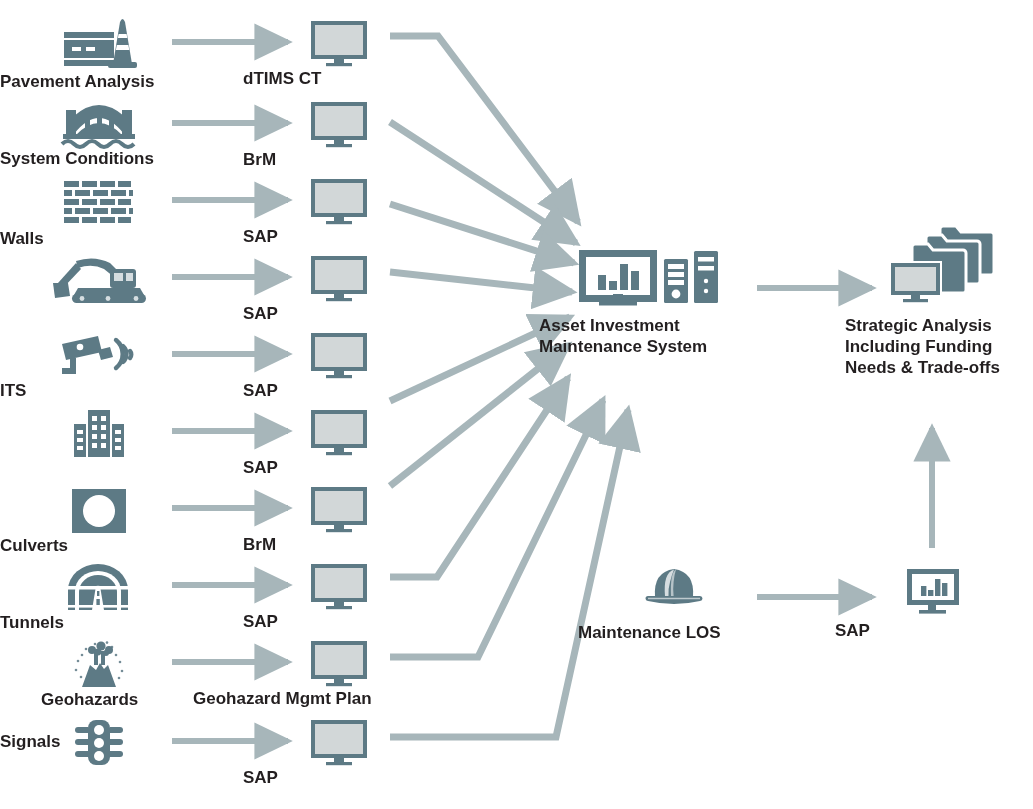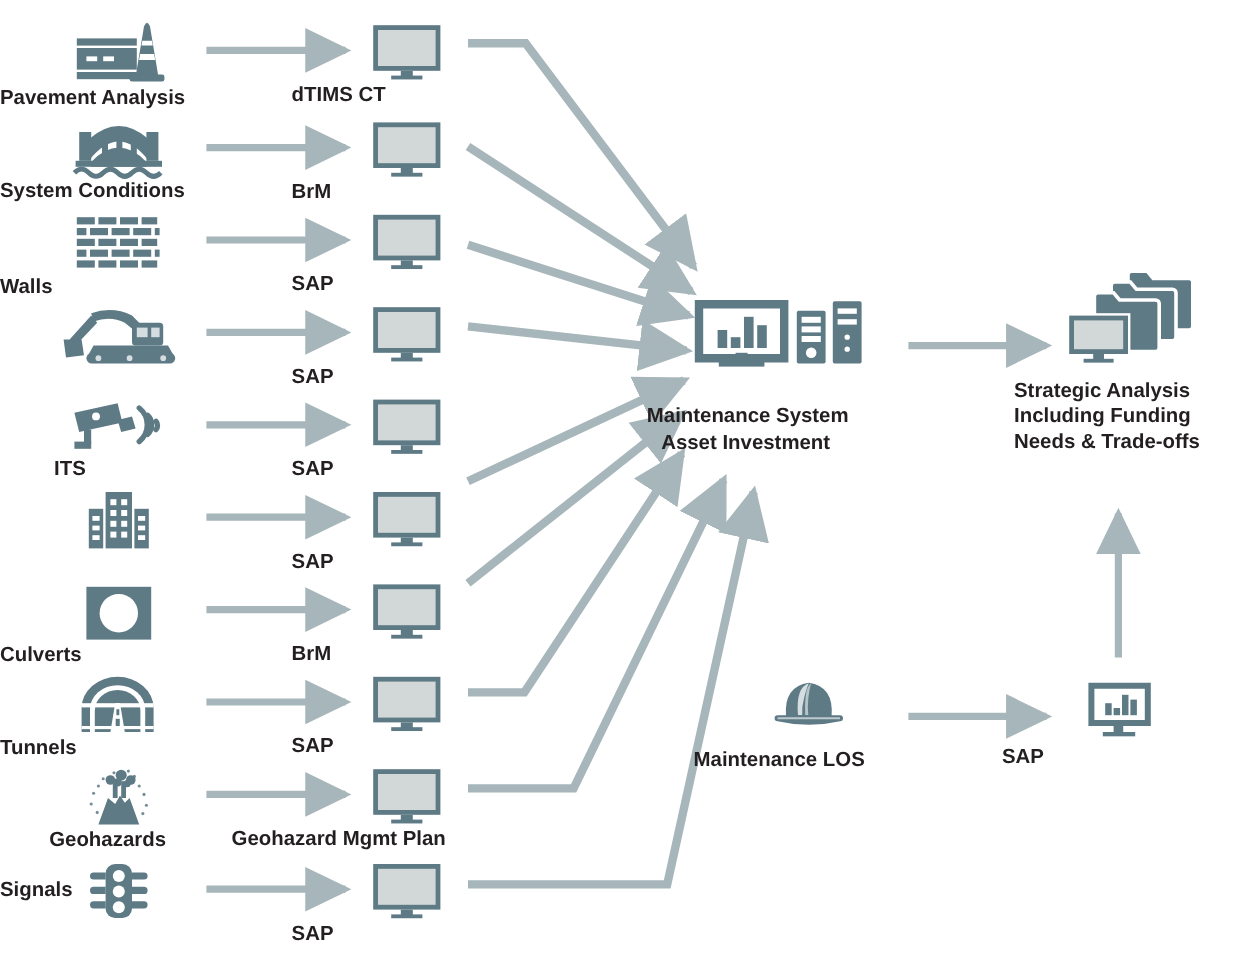--- a/index.html
+++ b/index.html
@@ -174,21 +174,21 @@
         <circle cx="22" cy="15" r="3.3" fill="#ffffff"></circle>
         <path d="M40 18 L52 15 L55 25 L43 28 Z"></path>
         <rect x="12" y="26" width="6" height="12"></rect>
         <path d="M4 36 L18 36 L18 42 L4 42 Z"></path>
         <path d="M58 8 a18 18 0 0 1 0 28" fill="none" stroke="#5d7a85" stroke-width="4.4" stroke-linecap="round"></path>
         <path d="M65 14 a11 11 0 0 1 0 16" fill="none" stroke="#5d7a85" stroke-width="4.4" stroke-linecap="round"></path>
         <path d="M72 19 a5.5 5.5 0 0 1 0 7" fill="none" stroke="#5d7a85" stroke-width="4.4" stroke-linecap="round"></path>
       </g>
     </svg>
   </div>
-  <div class="lbl" style="left:0px; top:380px; width:196px;padding-left:45px;">ITS</div>
+  <div class="lbl" style="left:0px; top:380px; width:196px;">ITS</div>
 
   <div class="node" style="left:66px; top:410px; width:66px; height:48px;">
     <svg width="66" height="48" viewBox="0 0 66 48">
       <g fill="#5d7a85">
         <rect x="22" y="0" width="22" height="47"></rect>
         <rect x="8" y="14" width="12" height="33"></rect>
         <rect x="46" y="14" width="12" height="33"></rect>
         <g fill="#ffffff">
           <rect x="26" y="6" width="5" height="5"></rect>
             <rect x="35" y="6" width="5" height="5"></rect>
@@ -422,21 +422,21 @@
         <circle cx="98" cy="45" r="4.4" fill="#ffffff"></circle>
 
         <rect x="116" y="2" width="24" height="52" rx="1.5"></rect>
         <rect x="120" y="8" width="16" height="4.5" fill="#ffffff"></rect>
         <rect x="120" y="17" width="16" height="4.5" fill="#ffffff"></rect>
         <circle cx="128" cy="32" r="2.2" fill="#ffffff"></circle>
         <circle cx="128" cy="42" r="2.2" fill="#ffffff"></circle>
       </g>
     </svg>
   </div>
-  <div class="lbl multiline" style="left:551px; top:315px; width:220px;margin-top:43px;">Asset Investment</div>
+  <div class="lbl multiline" style="left:539px; top:315px; width:220px;">Asset Investment</div>
   <div class="lbl multiline" style="left:539px; top:336px; width:220px;">Maintenance System</div>
 
   <div class="node" style="left:888px; top:222px; width:112px; height:82px;">
     <svg width="112" height="82" viewBox="0 0 112 82">
       <g fill="#5d7a85">
 
         <path d="M52 4 h16 l5 6 h30 a3 3 0 0 1 3 3 v37 a3 3 0 0 1 -3 3 h-48 a3 3 0 0 1 -3 -3 v-43 a3 3 0 0 1 3 -3 Z" stroke="#ffffff" stroke-width="3"></path>
 
         <path d="M38 13 h16 l5 6 h30 a3 3 0 0 1 3 3 v37 a3 3 0 0 1 -3 3 h-48 a3 3 0 0 1 -3 -3 v-43 a3 3 0 0 1 3 -3 Z" stroke="#ffffff" stroke-width="3"></path>
 

